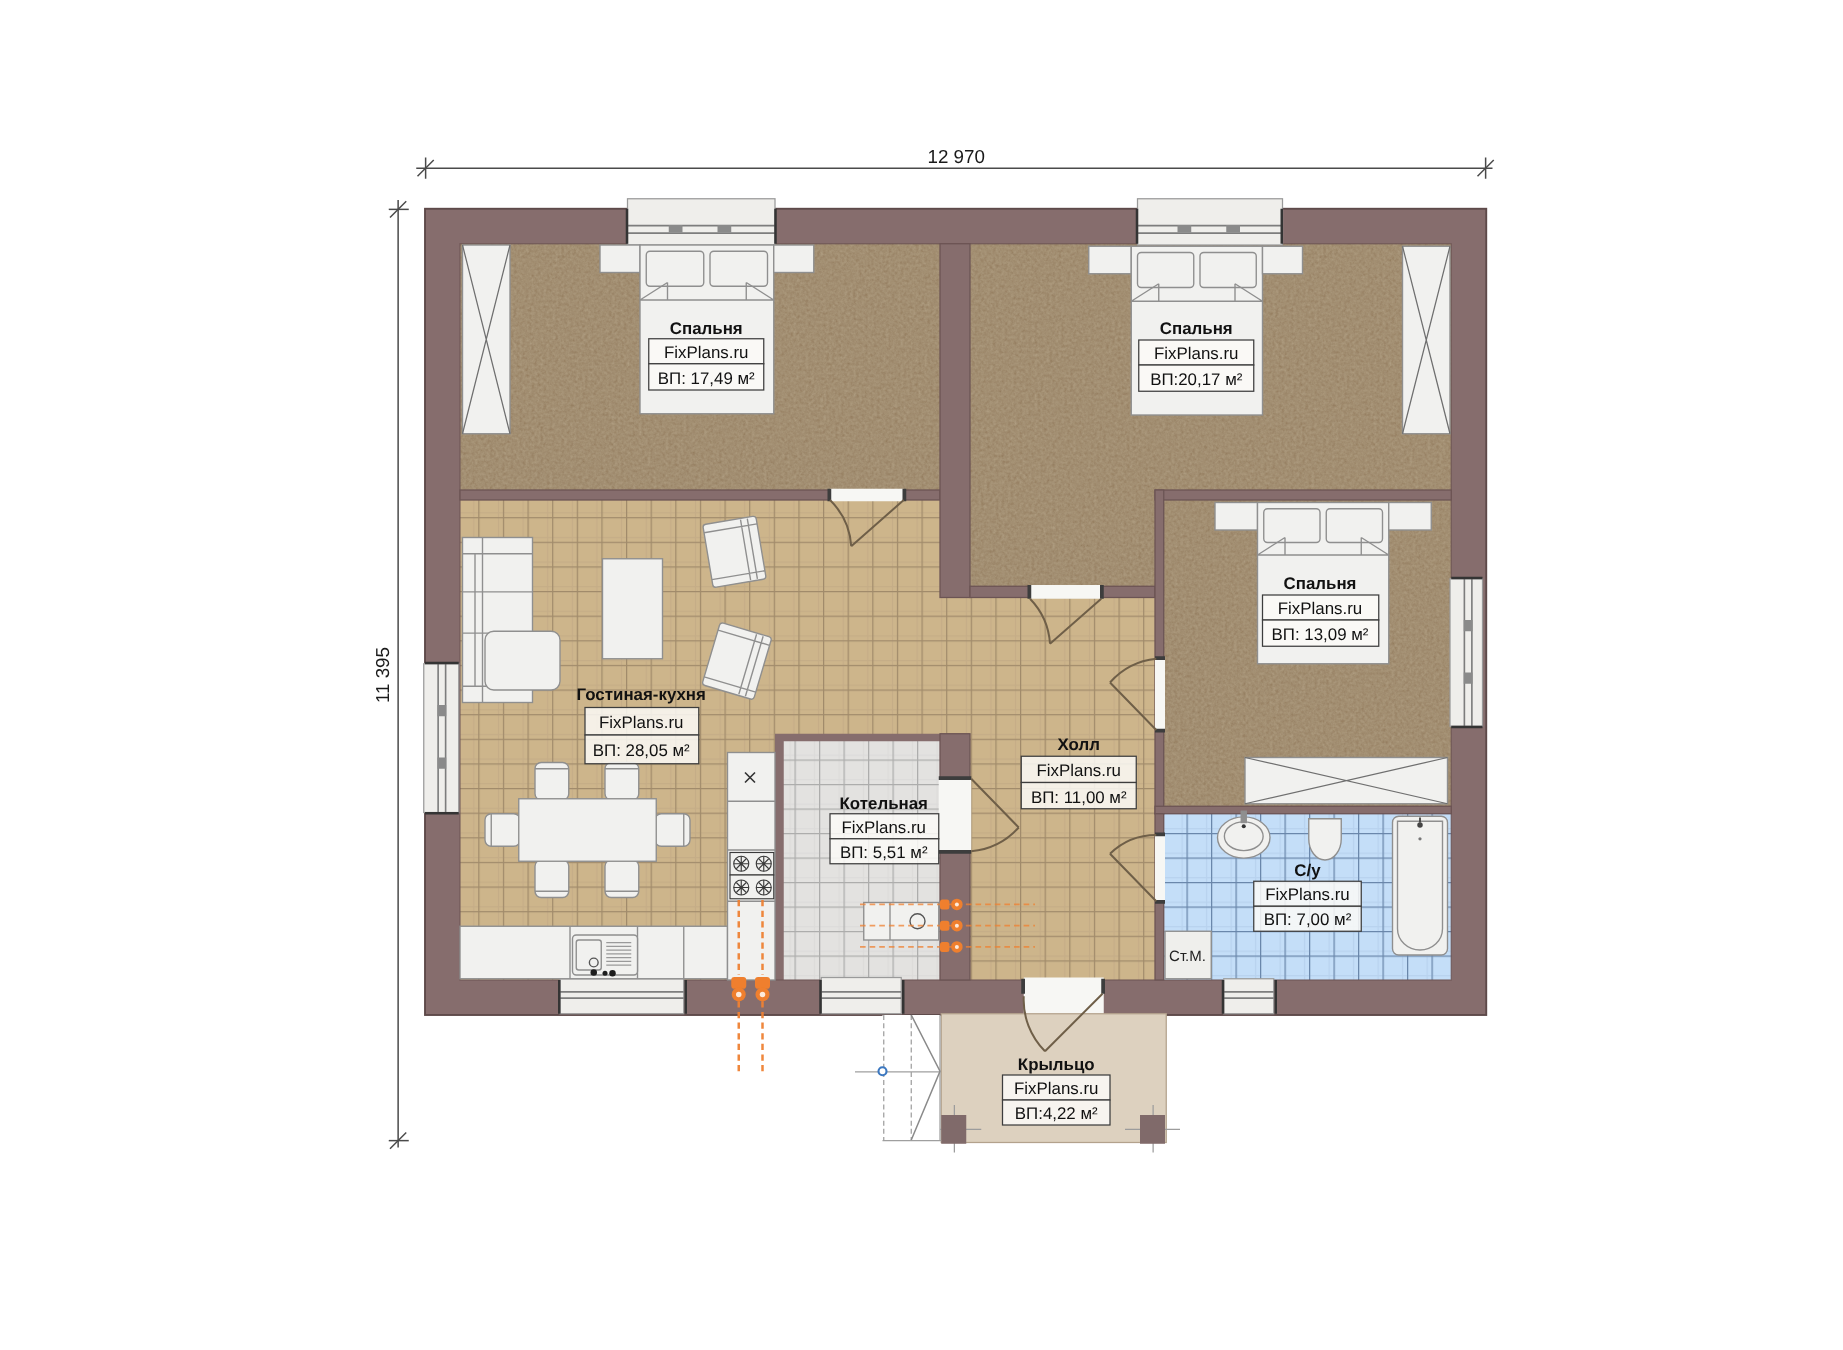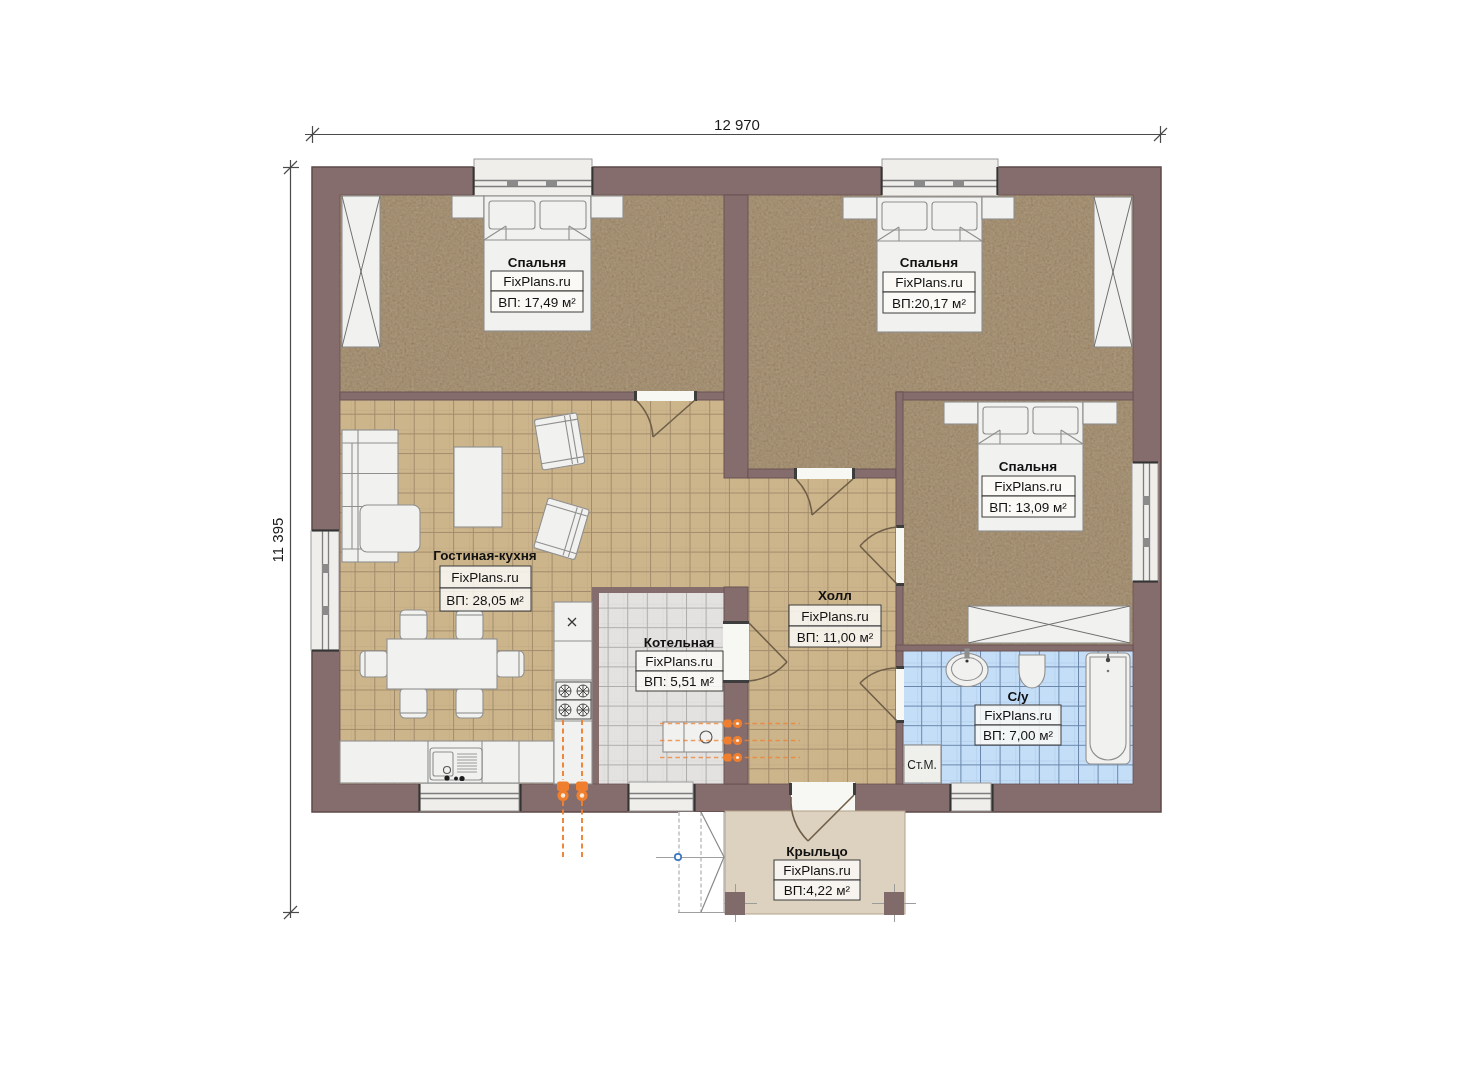--- a/index.html
+++ b/index.html
@@ -1,17 +1,17 @@
 <!DOCTYPE html>
 <html><head>
 <meta charset="utf-8">
 <style>
 html,body{margin:0;padding:0;background:#ffffff;}
 #page{position:relative;width:1294px;height:1080px;background:#ffffff;overflow:hidden;
-font-family:"Liberation Sans", sans-serif;}
+font-family:"Liberation Sans", sans-serif;margin-left:28px;}
 svg{position:absolute;left:0;top:0;}
 </style>
 </head>
 <body>
 <div id="page">
 <svg width="1474" height="1080" viewBox="0 0 1474 1080">
 <defs>
   <pattern id="tan" width="19.7" height="19.7" patternUnits="userSpaceOnUse">
     <rect width="19.7" height="19.7" fill="#cdb58b"></rect>
     <path d="M0 .5H19.7M.5 0V19.7" stroke="#76614b" stroke-opacity="0.5" stroke-width="1" fill="none"></path>

